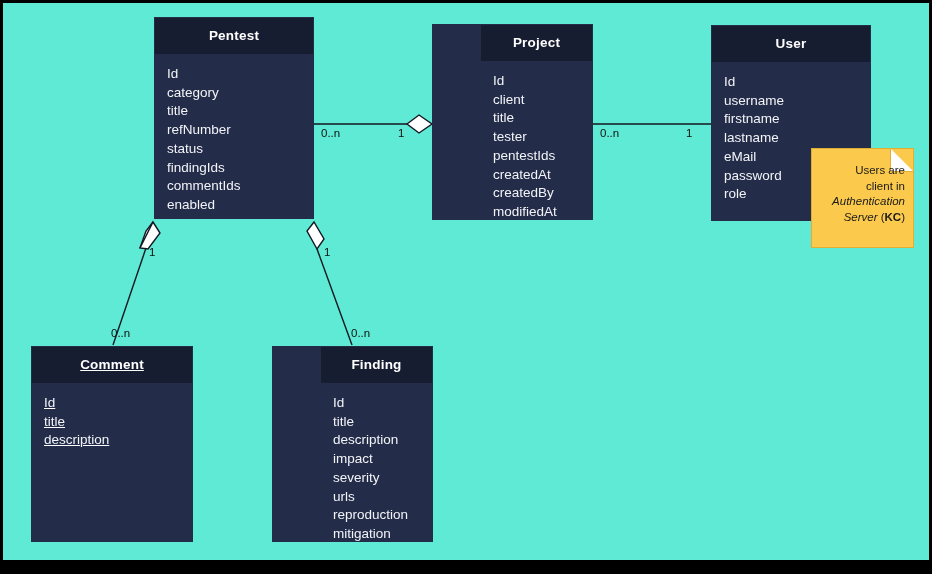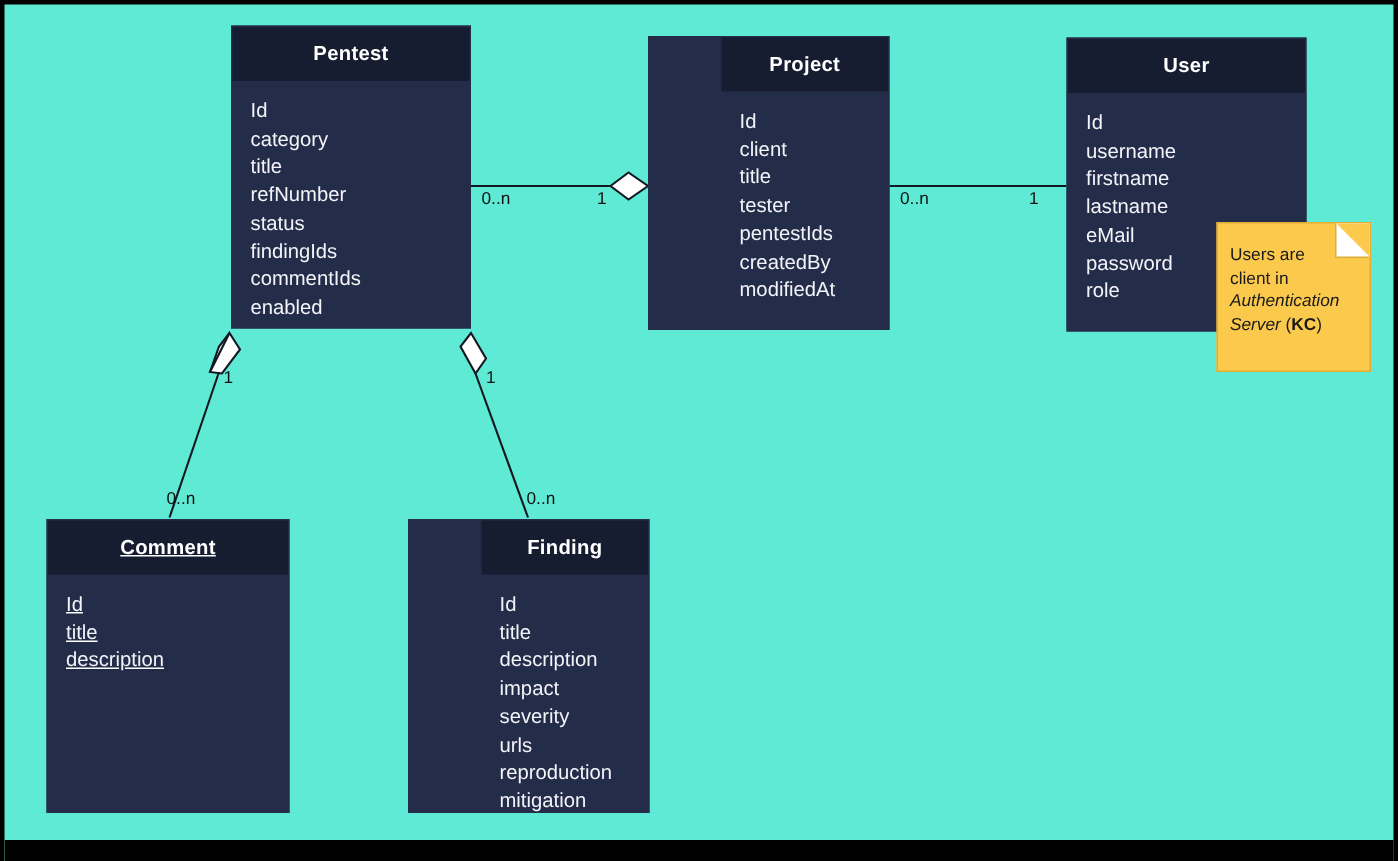--- a/index.html
+++ b/index.html
@@ -60,21 +60,21 @@
     white-space: nowrap;
   }
   
   .uml-note {
     position: absolute;
     box-sizing: border-box;
     background: #fbc94c;
     color: #1a1a1a;
     font-size: 11.5px;
     line-height: 15.5px;
-    text-align: left;
+    text-align: right;
     padding: 14px 8px 8px 8px;
     border: 1px solid #e0ad36;
   }
   .note-fold {
     position: absolute;
     top: 0;
     right: 0;
     width: 22px;
     height: 22px;
     background: #ffffff;
@@ -159,20 +159,21 @@
   </div>
 
   <div class="uml-class" style="left:429px; top:21px; width:161px; height:196px;padding-left:48px;">
     <div class="uml-header">Project</div>
     <ul class="uml-attrs">
       <li>Id</li>
       <li>client</li>
       <li>title</li>
       <li>tester</li>
       <li>pentestIds</li>
+      <li>createdAt</li>
       <li>createdBy</li>
       <li>modifiedAt</li>
     </ul>
   </div>
 
   <div class="uml-class" style="left:708px; top:22px; width:160px; height:196px;">
     <div class="uml-header">User</div>
     <ul class="uml-attrs">
       <li>Id</li>
       <li>username</li>

